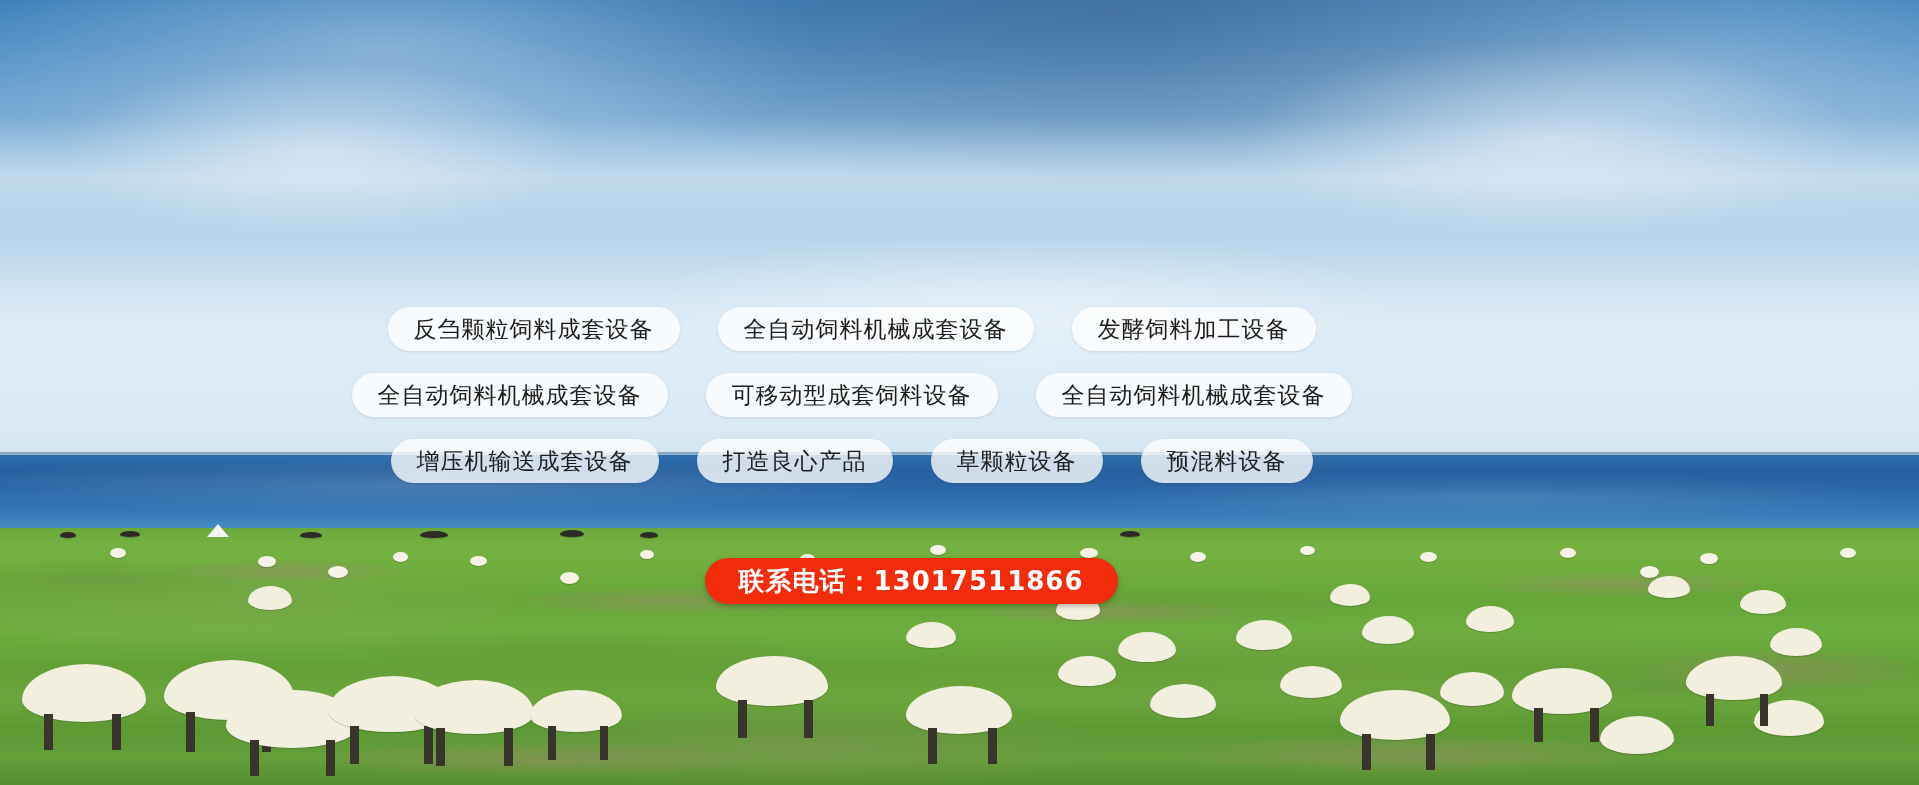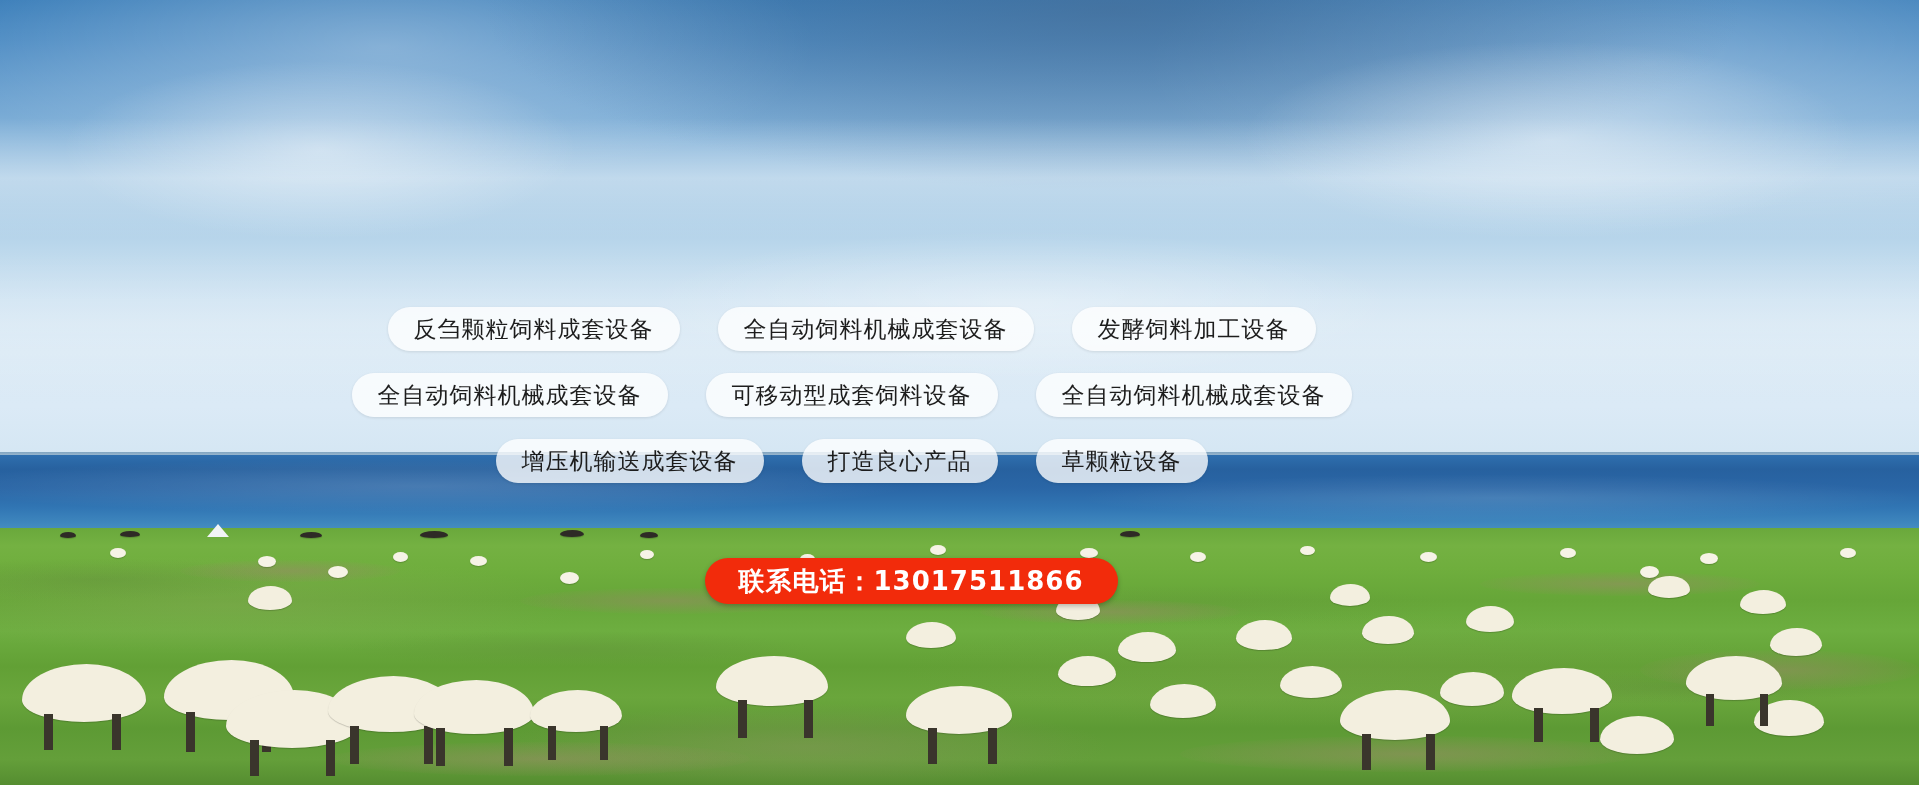--- a/index.html
+++ b/index.html
@@ -348,20 +348,21 @@
     <div class="pill-row">
       <div class="pill">全自动饲料机械成套设备</div>
       <div class="pill">可移动型成套饲料设备</div>
       <div class="pill">全自动饲料机械成套设备</div>
     </div>
 
     <div class="pill-row">
       <div class="pill">增压机输送成套设备</div>
       <div class="pill">打造良心产品</div>
       <div class="pill">草颗粒设备</div>
+      <div class="pill">预混料设备</div>
     </div>
 
   </div>
 
   <div class="phone-wrap">
     <div class="phone">联系电话：13017511866</div>
   </div>
 
 </div>
 

